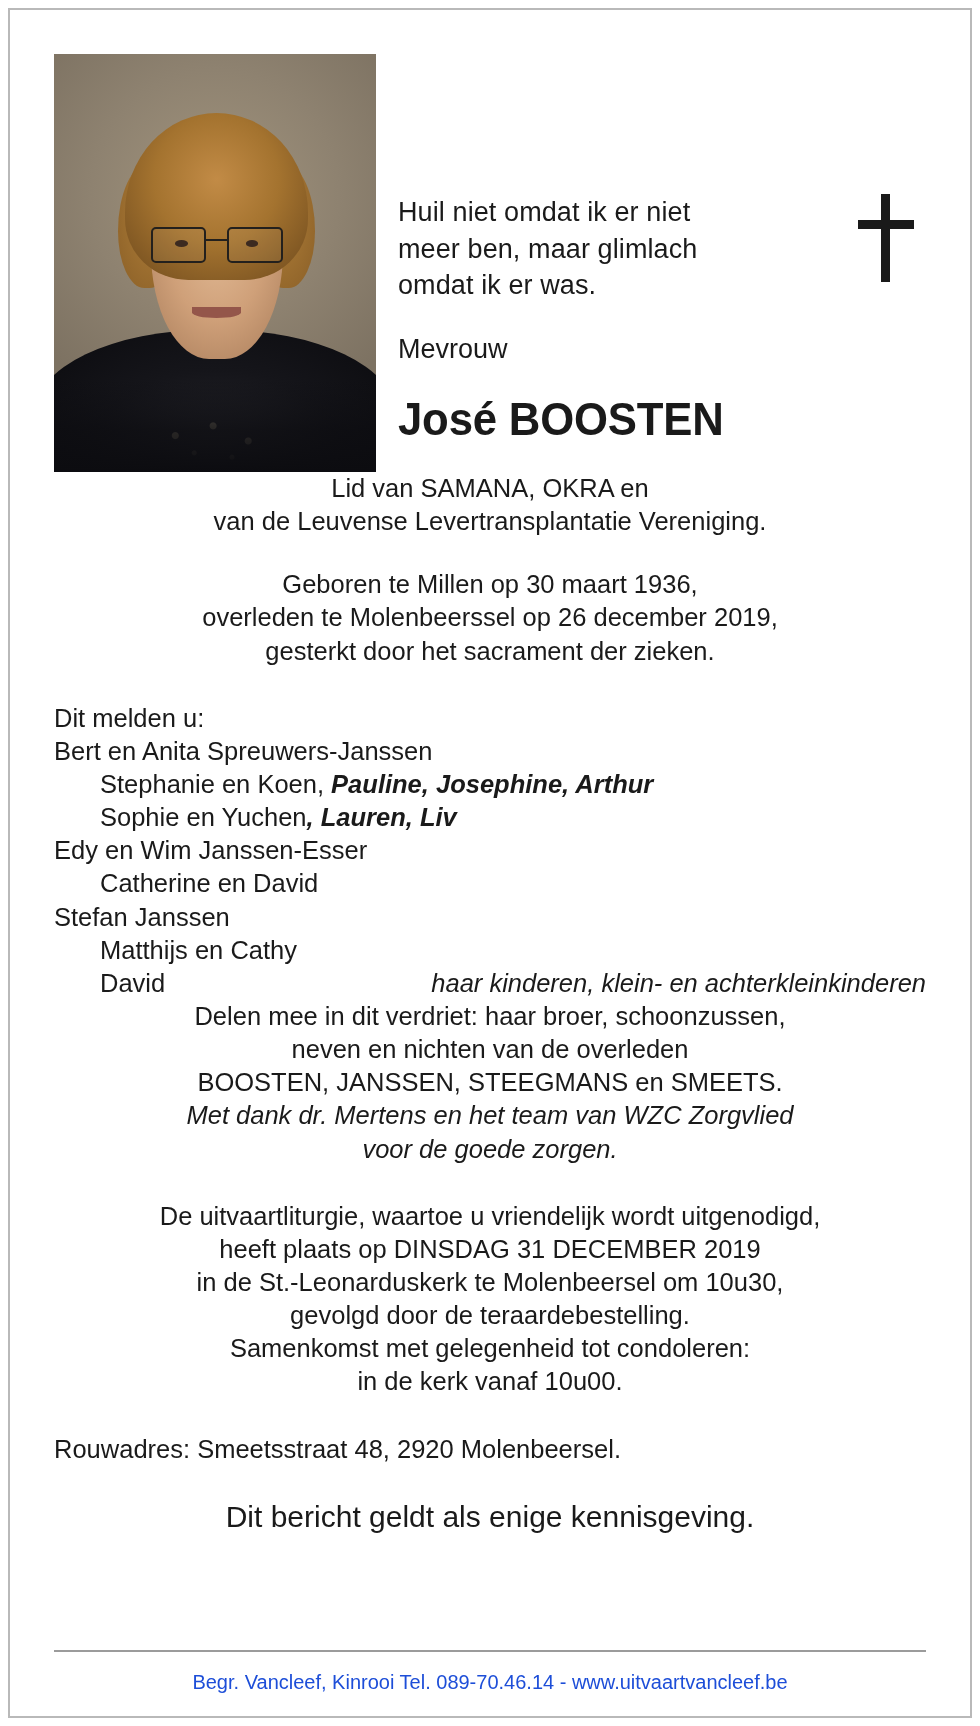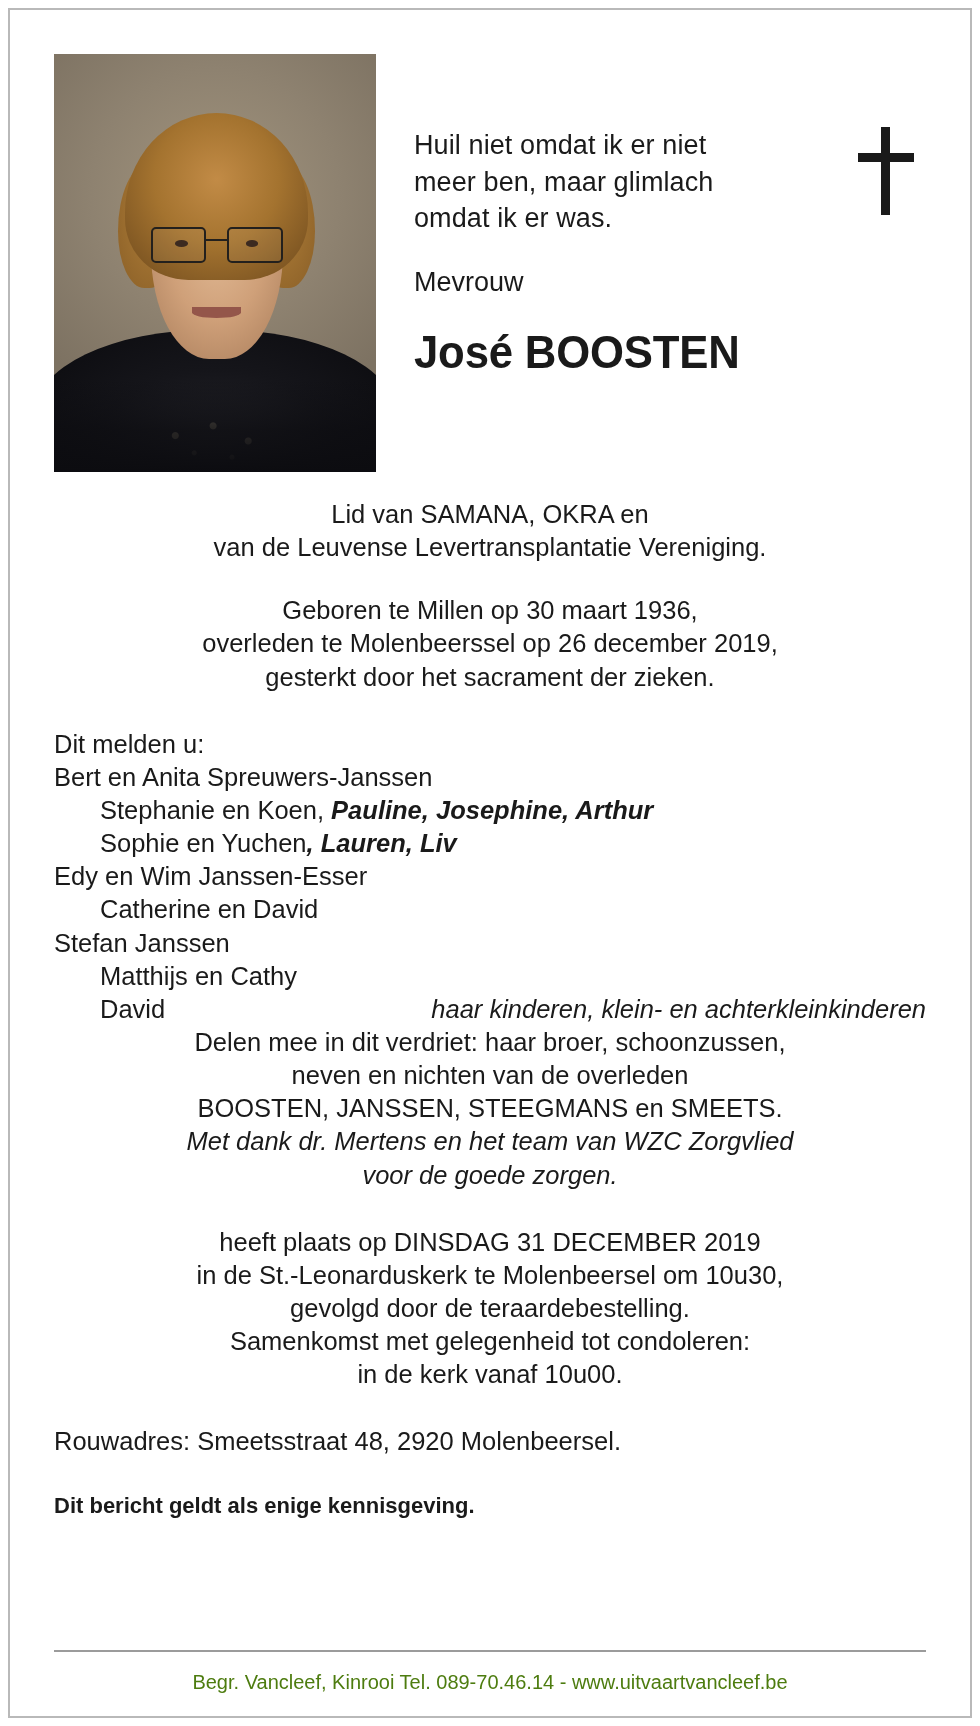--- a/index.html
+++ b/index.html
@@ -36,22 +36,22 @@
     top: 16px;
     right: 16px;
     bottom: 16px;
     box-sizing: border-box;
     padding: 38px 38px 0 38px;
   }
 
   
   .top-block {
     display: flex;
-    align-items: center;
-    gap: 16px;
+    align-items: flex-end;
+    gap: 0px;
   }
   .portrait-wrap {
     width: 322px;
     flex: 0 0 322px;
   }
   .portrait {
     width: 322px;
     height: 418px;
     position: relative;
     overflow: hidden;
@@ -241,21 +241,20 @@
     font-weight: 700;
     line-height: 1.28;
     margin: 0;
   }
 
   
   .center-block {
     text-align: center;
     font-size: 25.5px;
     line-height: 1.3;
-    margin-top: 26px;
   }
   .center-block.gap-lg { margin-top: 30px; }
   .center-block .ln { display: block; }
 
   
   .family {
     margin-top: 34px;
     font-size: 25.5px;
     line-height: 1.3;
     text-align: left;
@@ -295,43 +294,43 @@
   
   .address {
     text-align: left;
     font-size: 25.5px;
     line-height: 1.33;
     margin-top: 34px;
   }
   .address .ln { display: block; }
 
   .notice {
-    text-align: left;
-    font-weight: 700;
-    font-size: 22px;
+    text-align: center;
+    font-weight: 400;
+    font-size: 30px;
     margin-top: 34px;
   }
 
   
   .footer-rule {
     position: absolute;
     left: 38px;
     right: 38px;
     bottom: 58px;
     height: 2px;
     background: #9b9b9b;
   }
   .footer {
     position: absolute;
     left: 0;
     right: 0;
     bottom: 16px;
     text-align: center;
     font-size: 20px;
-    color: #4d7c0f;
+    color: #1d4ed8;
   }
 </style>
 </head>
 <body>
 
 <div id="card">
   <div class="frame"></div>
 
   <div class="inner">
 
@@ -400,20 +399,21 @@
       <div class="family-center">
         <span class="ln">Delen mee in dit verdriet: haar broer, schoonzussen,</span>
         <span class="ln">neven en nichten van de overleden</span>
         <span class="ln">BOOSTEN, JANSSEN, STEEGMANS en SMEETS.</span>
         <span class="ln it">Met dank dr. Mertens en het team van WZC Zorgvlied</span>
         <span class="ln it">voor de goede zorgen.</span>
       </div>
     </div>
 
     <div class="service">
+      <span class="ln">De uitvaartliturgie, waartoe u vriendelijk wordt uitgenodigd,</span>
       <span class="ln">heeft plaats op DINSDAG 31 DECEMBER 2019</span>
       <span class="ln">in de St.-Leonarduskerk te Molenbeersel om 10u30,</span>
       <span class="ln">gevolgd door de teraardebestelling.</span>
       <span class="ln">Samenkomst met gelegenheid tot condoleren:</span>
       <span class="ln">in de kerk vanaf 10u00.</span>
     </div>
 
     <div class="address">
       <span class="ln">Rouwadres: Smeetsstraat 48, 2920 Molenbeersel.</span>
     </div>

